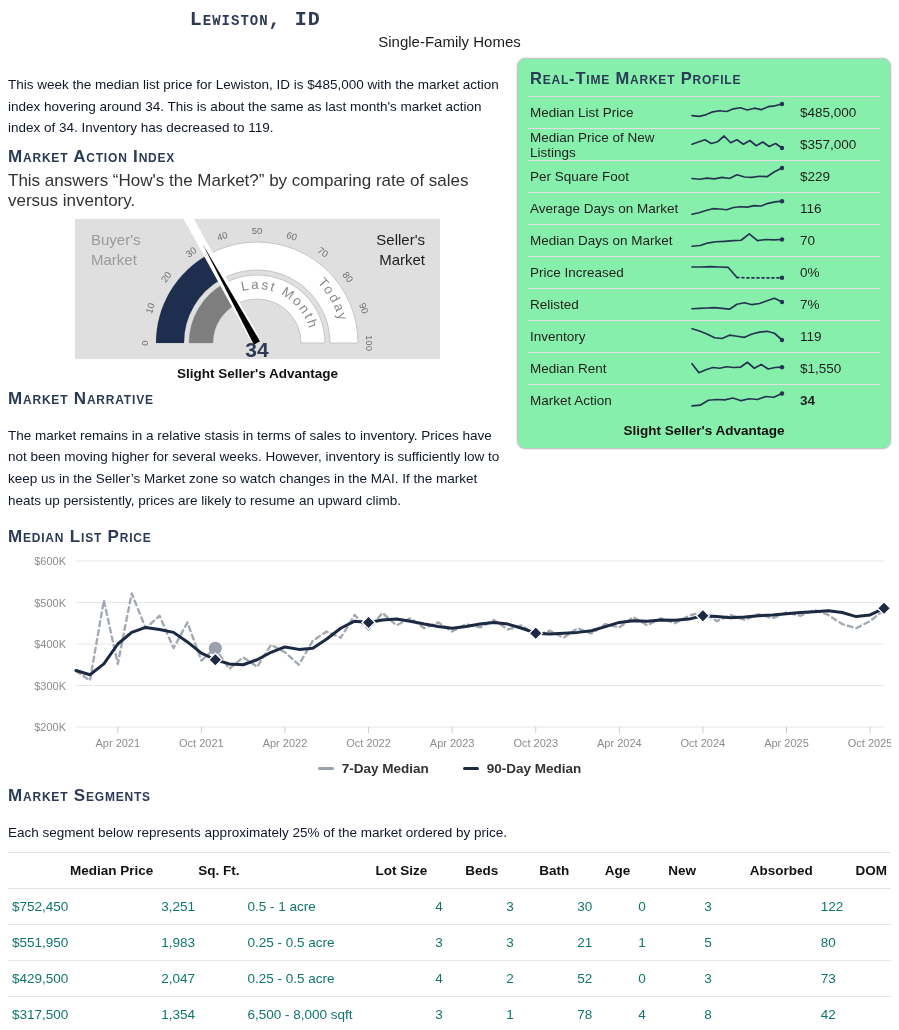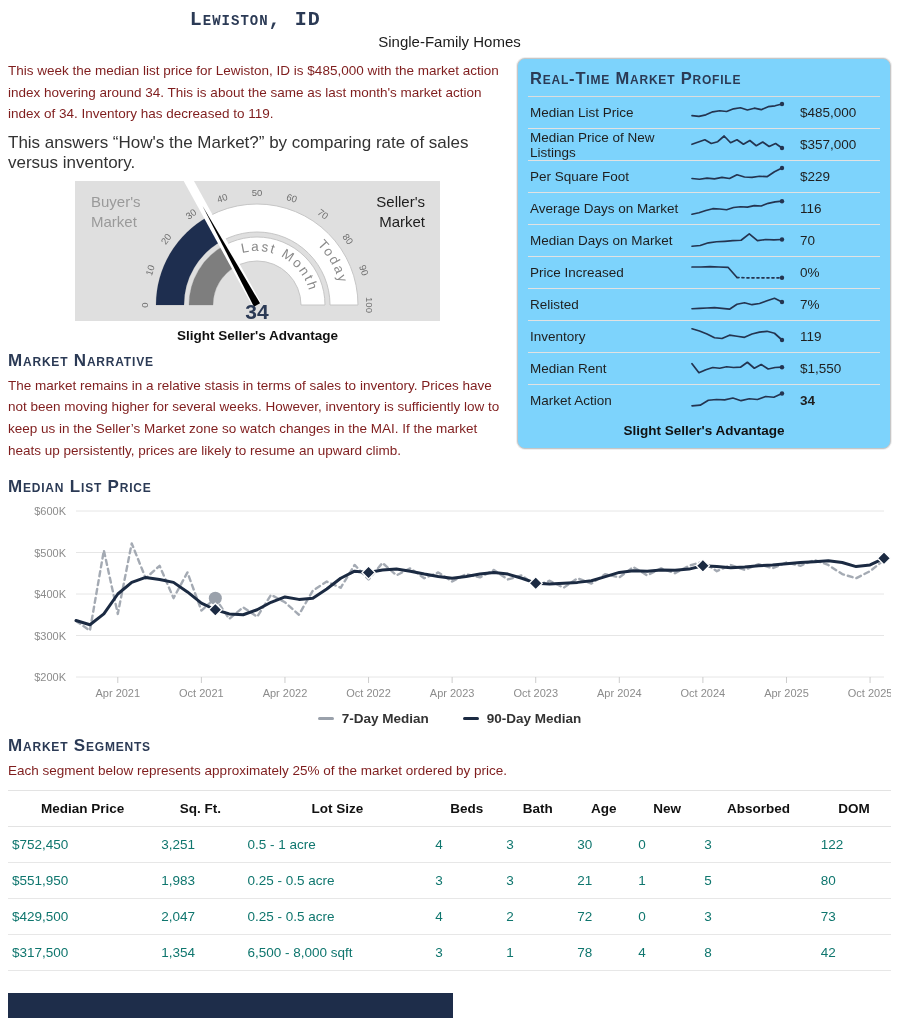--- a/index.html
+++ b/index.html
@@ -3,58 +3,59 @@
 <meta charset="utf-8">
 <style>
   html,body{margin:0;padding:0;background:#ffffff;}
   body{width:899px;height:1030px;overflow:hidden;font-family:"Liberation Sans",sans-serif;color:#2d2d2d;}
   .page{width:883px;margin:0 auto;padding-top:4px;}
   h1.page-title{font-size:20px;font-weight:bold;font-variant:small-caps;letter-spacing:1px;color:#2b3a55;margin:4px 0 0 0;width:56%;text-align:center;font-family:Liberation Mono, monospace;}
   .subtitle{font-size:15px;color:#1b1b1b;text-align:center;margin:2px 0 8px 0;}
   .top-grid{display:flex;align-items:flex-start;gap:10px;}
   .col-left{width:499px;flex:none;}
   .col-right{flex:1;}
-  p.body-text{font-size:13.5px;line-height:1.6;margin:2px 0 8px 0;color:#7f1d1d;}
+  p.body-text{font-size:13.5px;line-height:1.6;margin:16px 0 8px 0;color:#0f172a;}
   h2.section-heading{font-size:17px;font-weight:bold;font-variant:small-caps;letter-spacing:0.8px;color:#2b3a55;margin:8px 0 4px 0;}
   p.small-note{font-size:17px;color:#333;margin:2px 0 8px 0;}
   .gauge-wrap{width:365px;margin:2px auto 0 auto;}
   .gauge-caption{text-align:center;font-size:13.5px;font-weight:bold;color:#111;margin:3px 0 8px 0;}
   
-  .profile-panel{border:1px solid #c6c6c6;border-radius:8px;background:#7dd3fc;padding:8px 10px 6px 10px;box-shadow:0 0 0 1px #eee;}
+  .profile-panel{border:1px solid #c6c6c6;border-radius:8px;background:#86efac;padding:8px 10px 6px 10px;box-shadow:0 0 0 1px #eee;}
   .profile-title{font-size:16.5px;font-weight:bold;font-variant:small-caps;letter-spacing:0.8px;color:#2b3a55;padding:2px 2px 8px 2px;border-bottom:1px solid #ddd;}
   .profile-row{display:flex;align-items:center;border-bottom:1px solid #e2e2e2;padding:3px 2px;height:25px;}
   .profile-row:last-of-type{border-bottom:none;}
   .profile-label{flex:1;font-size:13.5px;color:#1f1f1f;}
   .profile-spark{width:100px;flex:none;}
   .profile-value{width:78px;flex:none;font-size:13.5px;color:#1f1f1f;padding-left:12px;}
   .profile-value.bold{font-weight:bold;}
   .profile-footer{text-align:center;font-size:13.5px;font-weight:bold;color:#111;padding:7px 0 4px 0;}
   
   .chart-wrap{margin-top:2px;}
   .legend{display:flex;justify-content:center;gap:34px;margin:4px 0 10px 0;align-items:center;}
   .legend-item{display:flex;align-items:center;gap:8px;font-size:13.5px;font-weight:bold;color:#333;}
   .legend-swatch{width:16px;height:3px;border-radius:2px;display:inline-block;}
   
   table.segments{width:100%;border-collapse:collapse;margin-top:6px;}
-  table.segments th{font-size:13.5px;text-align:center;color:#111;padding:10px 4px;border-top:1px solid #e3e3e3;border-bottom:1px solid #e3e3e3;font-weight:bold;}
+  table.segments th{font-size:13.5px;text-align:right;color:#111;padding:10px 4px;border-top:1px solid #e3e3e3;border-bottom:1px solid #e3e3e3;font-weight:bold;}
   table.segments td{font-size:13.5px;color:#0f766e;padding:10px 4px;border-bottom:1px solid #e7e7e7;}
   .footer-bar{width:445px;height:25px;margin-top:22px;background:#1e2d4a;}
 </style>
 </head>
 <body>
 
 <div class="page">
 
   <h1 class="page-title">Lewiston, ID</h1>
   <div class="subtitle">Single-Family Homes</div>
 
   <div class="top-grid">
     <div class="col-left">
       <p class="body-text">This week the median list price for Lewiston, ID is $485,000 with the market action index hovering around 34. This is about the same as last month's market action index of 34. Inventory has decreased to 119.</p>
 
+      <h2 class="section-heading">Market Action Index</h2>
       <p class="small-note">This answers “How's the Market?” by comparing rate of sales versus inventory.</p>
 
       <div class="gauge-wrap">
         <svg id="gauge" width="365" height="140" viewBox="0 0 365 140">
             <rect x="0" y="0" width="365" height="140" fill="#dfdfdf"></rect>
             <path d="M 81 123.99999999999999 A 101 101 0 1 1 283 124 L 255 124 A 73 73 0 1 0 109 123.99999999999999 Z" fill="#ffffff" stroke="#c6c6c6" stroke-width="1"></path>
             <path d="M 114 123.99999999999999 A 68 68 0 1 1 250 124 L 226 124 A 44 44 0 1 0 138 124 Z" fill="#ffffff" stroke="#c6c6c6" stroke-width="1"></path>
             <path d="M 81 123.99999999999999 A 101 101 0 0 1 133.34287891572677 35.49302531556977 L 146.8319817905748 60.02961235679795 A 73 73 0 0 0 109 123.99999999999999 Z" fill="#1e2e4f"></path>
             <path d="M 114 123.99999999999999 A 68 68 0 0 1 149.24075016108338 64.41114575701727 L 160.80283833952453 85.44250607807 A 44 44 0 0 0 138 124 Z" fill="#7e7e7e"></path>
             <text x="0" y="0" transform="translate(73,123.99999999999999) rotate(-90)" text-anchor="middle" font-size="9.5" fill="#6e6e6e">0</text>
@@ -282,21 +283,21 @@
           <td>1</td>
           <td>5</td>
           <td>80</td>
         </tr>
         <tr>
           <td>$429,500</td>
           <td>2,047</td>
           <td>0.25 - 0.5 acre</td>
           <td>4</td>
           <td>2</td>
-          <td>72</td>
+          <td>52</td>
           <td>0</td>
           <td>3</td>
           <td>73</td>
         </tr>
         <tr>
           <td>$317,500</td>
           <td>1,354</td>
           <td>6,500 - 8,000 sqft</td>
           <td>3</td>
           <td>1</td>

